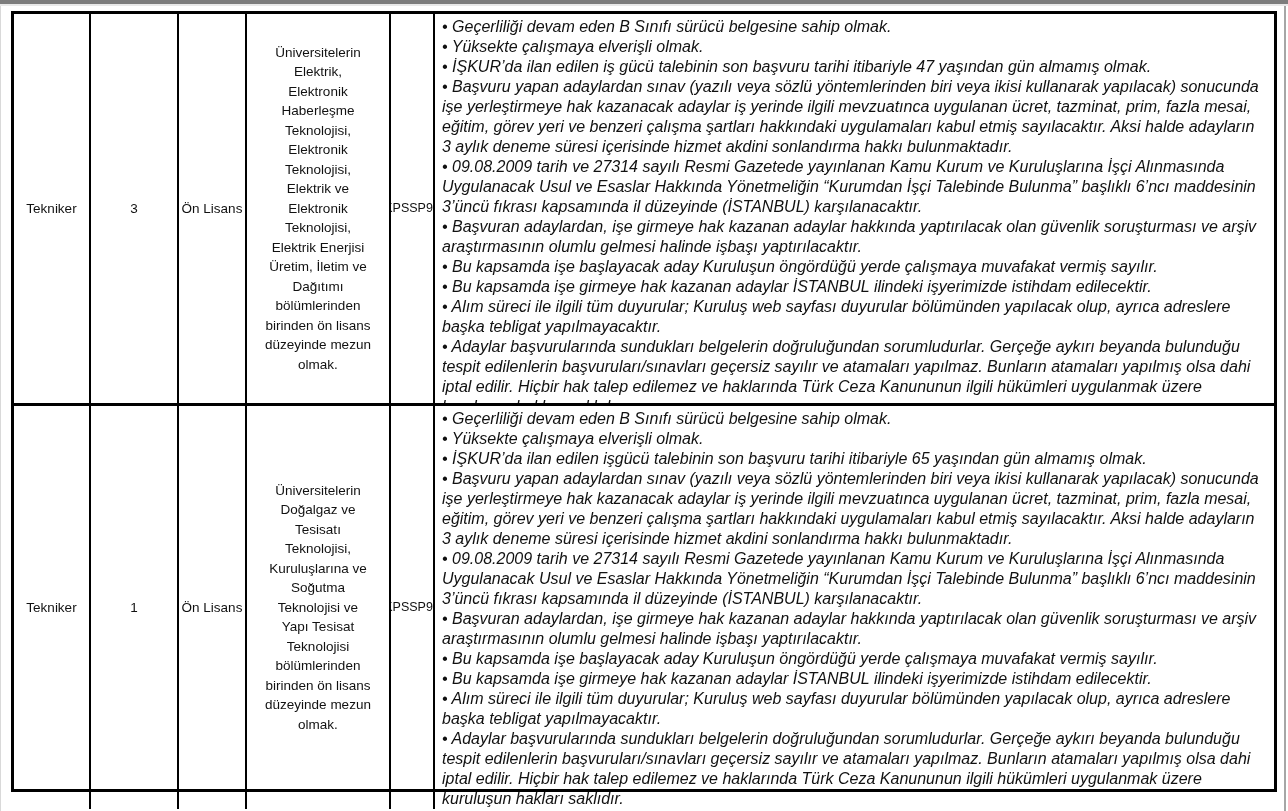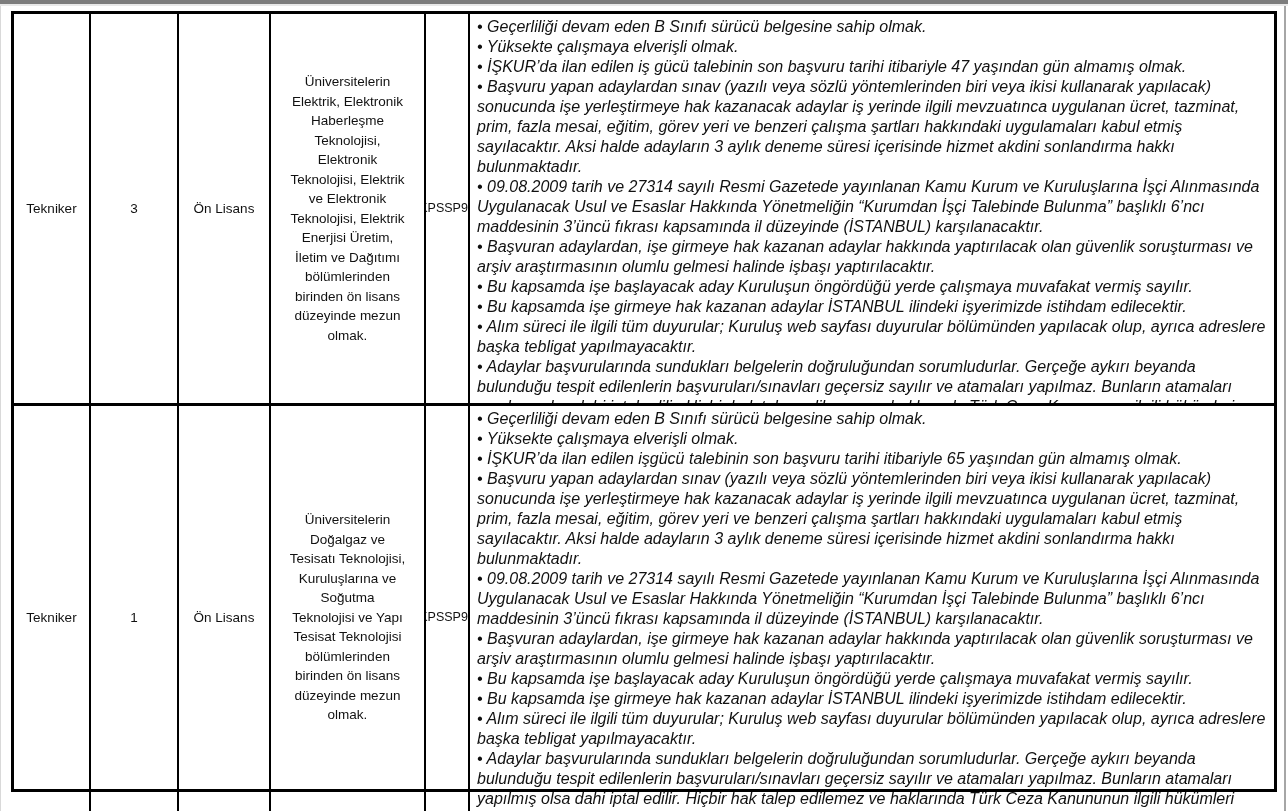--- a/index.html
+++ b/index.html
@@ -23,22 +23,22 @@
   .t-row.first{height:392px;border-bottom:3px solid #000;}
   .t-row.second{flex:1;}
   .cell{
     box-sizing:border-box;border-right:2px solid #000;
     display:flex;align-items:center;justify-content:center;
     text-align:center;font-size:13.5px;line-height:19.5px;
     overflow:hidden;
   }
   .cell.position{width:77px;}
   .cell.quota{width:88px;}
-  .cell.edu-level{width:92px;white-space:nowrap;}
-  .cell.edu-req{width:155px;padding:4px 18px;}
+  .cell.edu-level{width:68px;white-space:nowrap;}
+  .cell.edu-req{width:144px;padding:4px 18px;}
   .cell.exam{width:44px;font-size:12.5px;white-space:nowrap;padding:0;}
   .cell.reqs{
     flex:1;border-right:none;display:block;text-align:left;
     padding:3px 8px 0 7px;font-size:16px;line-height:20px;font-style:italic;
   }
   .cell.reqs p{margin:0;}
 </style>
 </head>
 <body>
 

